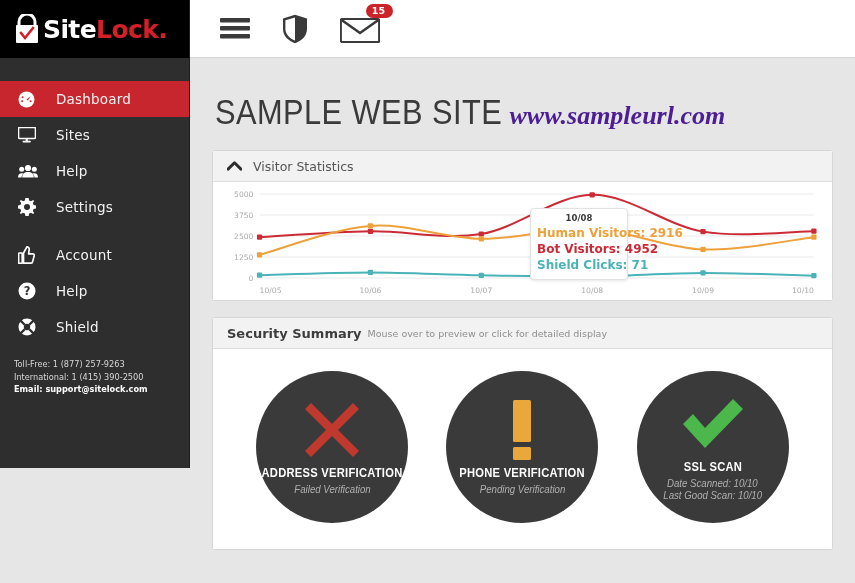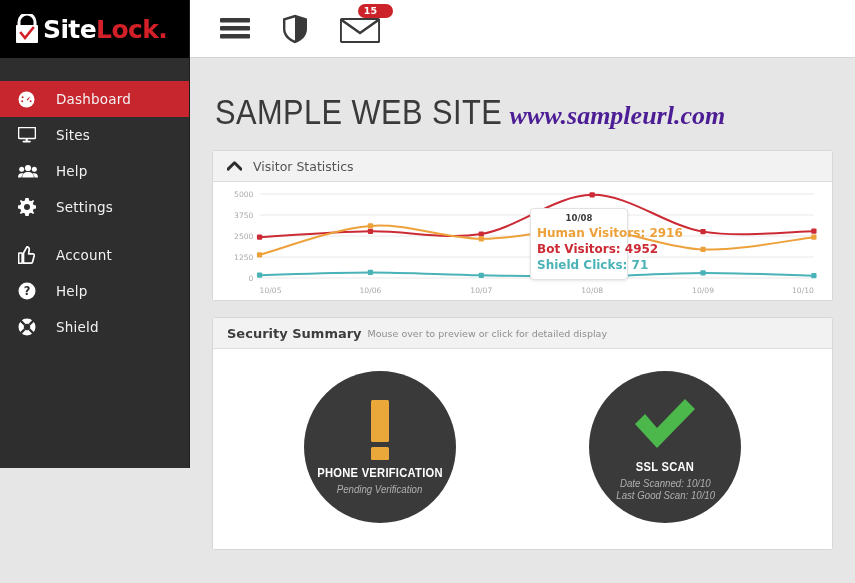--- a/index.html
+++ b/index.html
@@ -64,21 +64,21 @@
     height: 58px; background: #ffffff;
     display: flex; align-items: center;
     padding-left: 30px; gap: 32px;
     border-bottom: 1px solid #d4d4d4;
   }
   .topicon { position: relative; cursor: pointer; display: flex; align-items: center; }
   .badge {
     position: absolute; top: -11px; right: -13px;
     background: #cc2229; color: #fff;
     font-size: 9.5px; font-weight: bold;
-    border-radius: 9px; padding: 2px 16px 2px 6px;
+    border-radius: 9px; padding: 2px 8px 2px 6px;
     line-height: 1.1;
     font-family: "DejaVu Sans", sans-serif;
   }
 
   .content { padding: 8px 22px; }
   .page-title {
     display: flex; align-items: baseline;
     padding: 26px 0 18px 3px;
   }
   .title-main {
@@ -257,20 +257,25 @@
             <circle cx="9" cy="9" r="8.5" fill="#ffffff"></circle>
             <circle cx="9" cy="9" r="3.2" fill="#2e2e2e"></circle>
             <path d="M2.6,2.6 L6.7,6.7 M15.4,2.6 L11.3,6.7 M2.6,15.4 L6.7,11.3 M15.4,15.4 L11.3,11.3" stroke="#2e2e2e" stroke-width="2.3"></path>
           </svg>
         </span>
         <span class="lbl">Shield</span>
       </div>
 
     </div>
 
+    <div class="contact">
+      <div>Toll-Free: 1 (877) 257-9263</div>
+      <div>International: 1 (415) 390-2500</div>
+      <div class="bold">Email: support@sitelock.com</div>
+    </div>
   </div>
 
   <div class="main">
 
     <div class="topbar">
       <span class="topicon">
         <svg width="30" height="23" viewBox="0 0 30 23">
           <rect x="0" y="1" width="30" height="4.6" rx="1" fill="#3a3a3a"></rect>
           <rect x="0" y="9" width="30" height="4.6" rx="1" fill="#3a3a3a"></rect>
           <rect x="0" y="17" width="30" height="4.6" rx="1" fill="#3a3a3a"></rect>
@@ -368,20 +373,29 @@
       </div>
 
       <div class="panel">
         <div class="panel-head">
           <span class="panel-title strong">Security Summary</span>
           <span class="panel-hint">Mouse over to preview or click for detailed display</span>
         </div>
         <div class="panel-body">
           <div class="circles">
 
+            <div class="circle">
+              <span class="glyph">
+                <svg width="58" height="58" viewBox="0 0 58 58">
+                  <path d="M8,2 L29,23 L50,2 L56,8 L35,29 L56,50 L50,56 L29,35 L8,56 L2,50 L23,29 L2,8 Z" fill="#c0392e"></path>
+                </svg>
+              </span>
+              <span class="c-title">ADDRESS VERIFICATION</span>
+              <span class="c-sub">Failed Verification</span>
+            </div>
 
             <div class="circle">
               <span class="glyph">
                 <svg width="24" height="60" viewBox="0 0 24 60">
                   <rect x="3" y="0" width="18" height="42" rx="1.5" fill="#eaa83a"></rect>
                   <rect x="3" y="47" width="18" height="13" rx="1.5" fill="#eaa83a"></rect>
                 </svg>
               </span>
               <span class="c-title">PHONE VERIFICATION</span>
               <span class="c-sub">Pending Verification</span>

